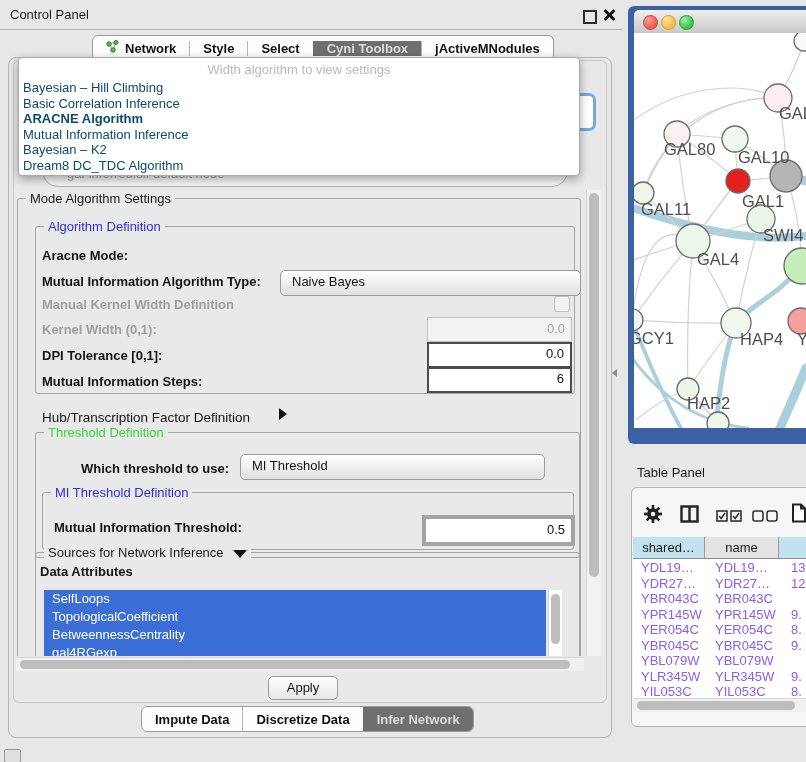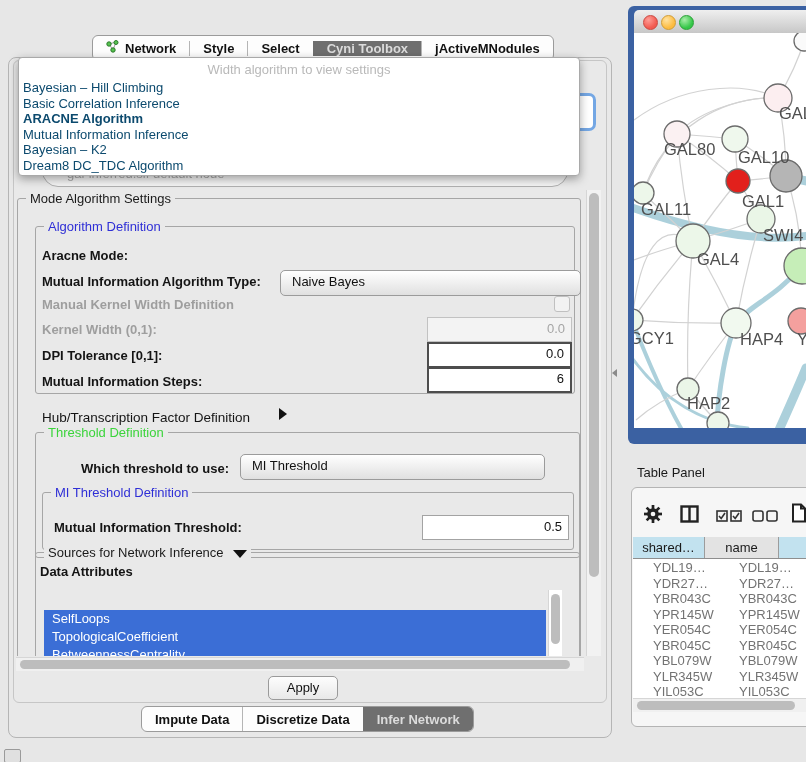--- a/index.html
+++ b/index.html
@@ -39,21 +39,21 @@
   .gb{position:absolute;border:1px solid #a6a6a6;border-radius:3px;}
   .gb-label{position:absolute;top:-8px;left:8px;background:#e9e9e9;padding:0 4px;font-size:13px;white-space:nowrap;}
   .blue{color:#2f2fd6;} .green{color:#3bd43b;}
   .lbl{position:absolute;font-weight:bold;color:#141414;white-space:nowrap;}
   .lbl-dis{position:absolute;font-weight:bold;color:#9e9e9e;white-space:nowrap;}
   .combo{position:absolute;background:linear-gradient(#ffffff,#e0e0e0);border:1px solid #9b9b9b;border-radius:5px;
          line-height:22px;padding-left:11px;color:#111;}
   .spin{position:absolute;right:9px;top:4px;width:8px;}
   .spin .u{border-bottom:5px solid #3a3a3a;margin-bottom:3px;}
   .spin .d{border-top:5px solid #3a3a3a;}
-  .tf{position:absolute;background:#fff;border:1px solid #a3a3a3;text-align:right;padding:0 6px;line-height:21px;color:#111;}
+  .tf{position:absolute;background:#fff;border:4px solid #a3a3a3;text-align:right;padding:0 6px;line-height:21px;color:#111;}
   .tf.strong{border:2px solid #4d4d4d;line-height:20px;}
   .tf.dis{background:#f3f3f3;color:#a5a5a5;border:1px solid #c2c2c2;}
   .cb{position:absolute;width:14px;height:14px;border:1px solid #c0c0c0;border-radius:3px;background:#f2f2f2;}
   .tri-r{display:inline-block;width:0;height:0;border-top:6px solid transparent;border-bottom:6px solid transparent;border-left:8px solid #111;}
   .tri-d{display:inline-block;width:0;height:0;border-left:7px solid transparent;border-right:7px solid transparent;border-top:8px solid #111;}
   .list{position:absolute;overflow:hidden;}
   .list .li{height:18px;line-height:18px;background:#3b6ed6;color:#fff;padding-left:8px;}
   .sb-v{position:absolute;background:#f2f2f2;border-left:1px solid #d6d6d6;}
   .sb-h{position:absolute;background:#f0f0f0;border-top:1px solid #d6d6d6;}
   .thumb{position:absolute;background:#bdbdbd;border-radius:5px;}
@@ -74,27 +74,35 @@
   .net-canvas{left:634px;top:33px;width:172px;height:395px;background:#fff;overflow:hidden;}
   
   .tp-title{left:637px;top:465px;}
   .tp-box{left:631px;top:487px;width:180px;height:238px;border:1px solid #b4b4b4;border-radius:6px 0 0 6px;background:#f6f6f6;}
   .tp-toolbar-icon{position:absolute;top:505px;}
   .tbl{left:633px;top:537px;width:173px;height:174px;overflow:hidden;background:#fff;}
   .tbl-head{position:absolute;top:0;left:0;height:21px;display:flex;border-bottom:1px solid #8e8e8e;}
   .th{height:21px;line-height:21px;text-align:center;border-right:1px solid #9c9c9c;background:#e3e3e3;overflow:hidden;}
   .th.hl{background:#c2e2ef;}
   .tr{position:absolute;left:0;height:15.5px;display:flex;}
-  .td{height:15.5px;line-height:15.5px;padding-left:20px;overflow:hidden;white-space:nowrap;color:#737373;}
+  .td{height:15.5px;line-height:15.5px;padding-left:8px;overflow:hidden;white-space:nowrap;color:#8b5cf6;}
 </style>
 </head>
 <body>
 
 <div id="root">
 
+  <div class="ab cp-titlebar">
+    <span class="ab cp-title">Control Panel</span>
+    <span class="ab float-btn"></span>
+    <span class="ab close-btn">
+        <i class="b1"></i>
+        <i class="b2"></i>
+      </span>
+  </div>
 
   <div class="ab cp-tabs seg">
     <div class="tab">
       <span class="net-icon">
         <svg width="13" height="13" viewBox="0 0 13 13">
             <line x1="3" y1="4" x2="10" y2="2" stroke="#9a9a9a"></line>
             <line x1="3" y1="4" x2="7" y2="10" stroke="#9a9a9a"></line>
             <line x1="10" y1="2" x2="7" y2="10" stroke="#9a9a9a"></line>
             <circle cx="3" cy="4" r="2.2" fill="#57c24f" stroke="#2c7a2c"></circle>
             <circle cx="10" cy="2.5" r="2" fill="#57c24f" stroke="#2c7a2c"></circle>
@@ -176,21 +184,21 @@
     <span class="lbl" style="left:39px;top:330px;">Mutual Information Threshold:</span>
     <div class="tf" style="left:407px;top:325px;width:133px;height:23px;">0.5</div>
 
     <div class="gb" style="left:20px;top:362px;width:543px;height:120px;">
       <span class="gb-label">
         <span>Sources for Network Inference</span>
         <span class="tri-d" style="margin-left:6px;position:relative;top:1px;"></span>
       </span>
     </div>
     <span class="lbl" style="left:25px;top:374px;">Data Attributes</span>
-    <div class="list" style="left:29px;top:400px;width:502px;height:66px;margin-top:20px;">
+    <div class="list" style="left:29px;top:400px;width:502px;height:66px;">
       <div class="li">SelfLoops</div>
       <div class="li">TopologicalCoefficient</div>
       <div class="li">BetweennessCentrality</div>
       <div class="li">gal4RGexp</div>
     </div>
     <div class="sb-v" style="left:533px;top:400px;width:13px;height:66px;background:#fff;">
       <span class="thumb" style="left:2px;top:4px;width:9px;height:50px;"></span>
     </div>
   </div>
 

